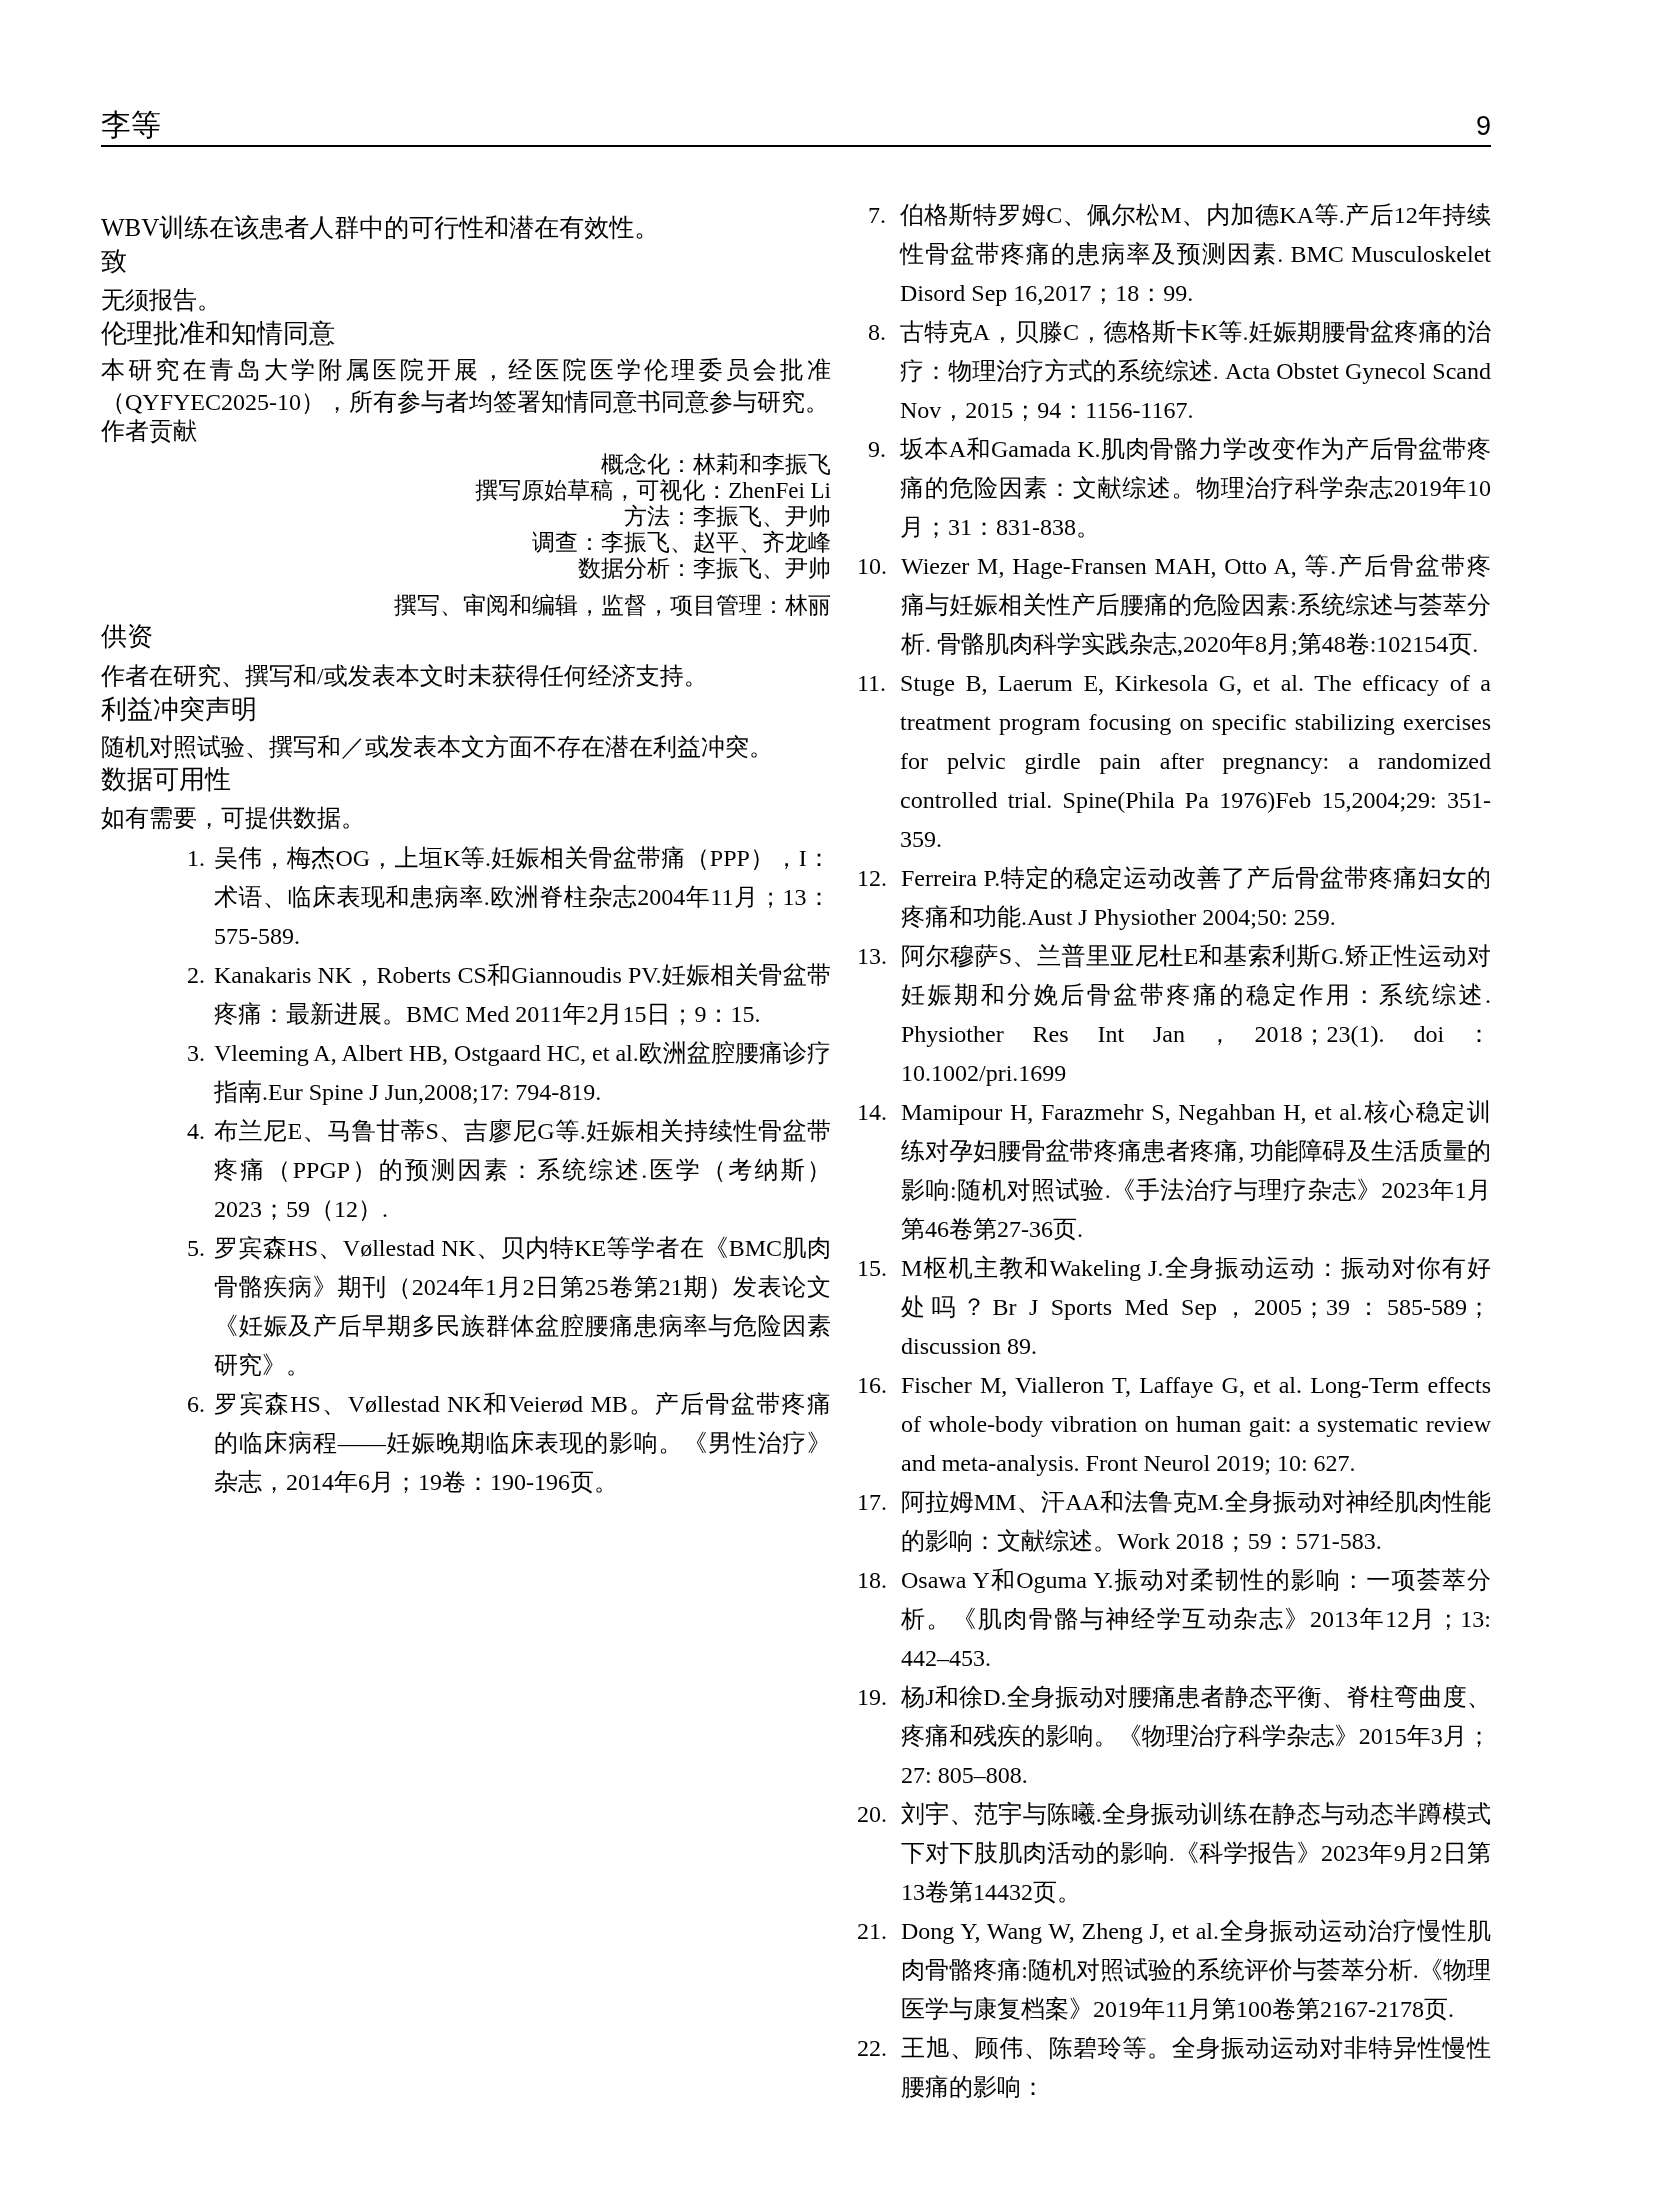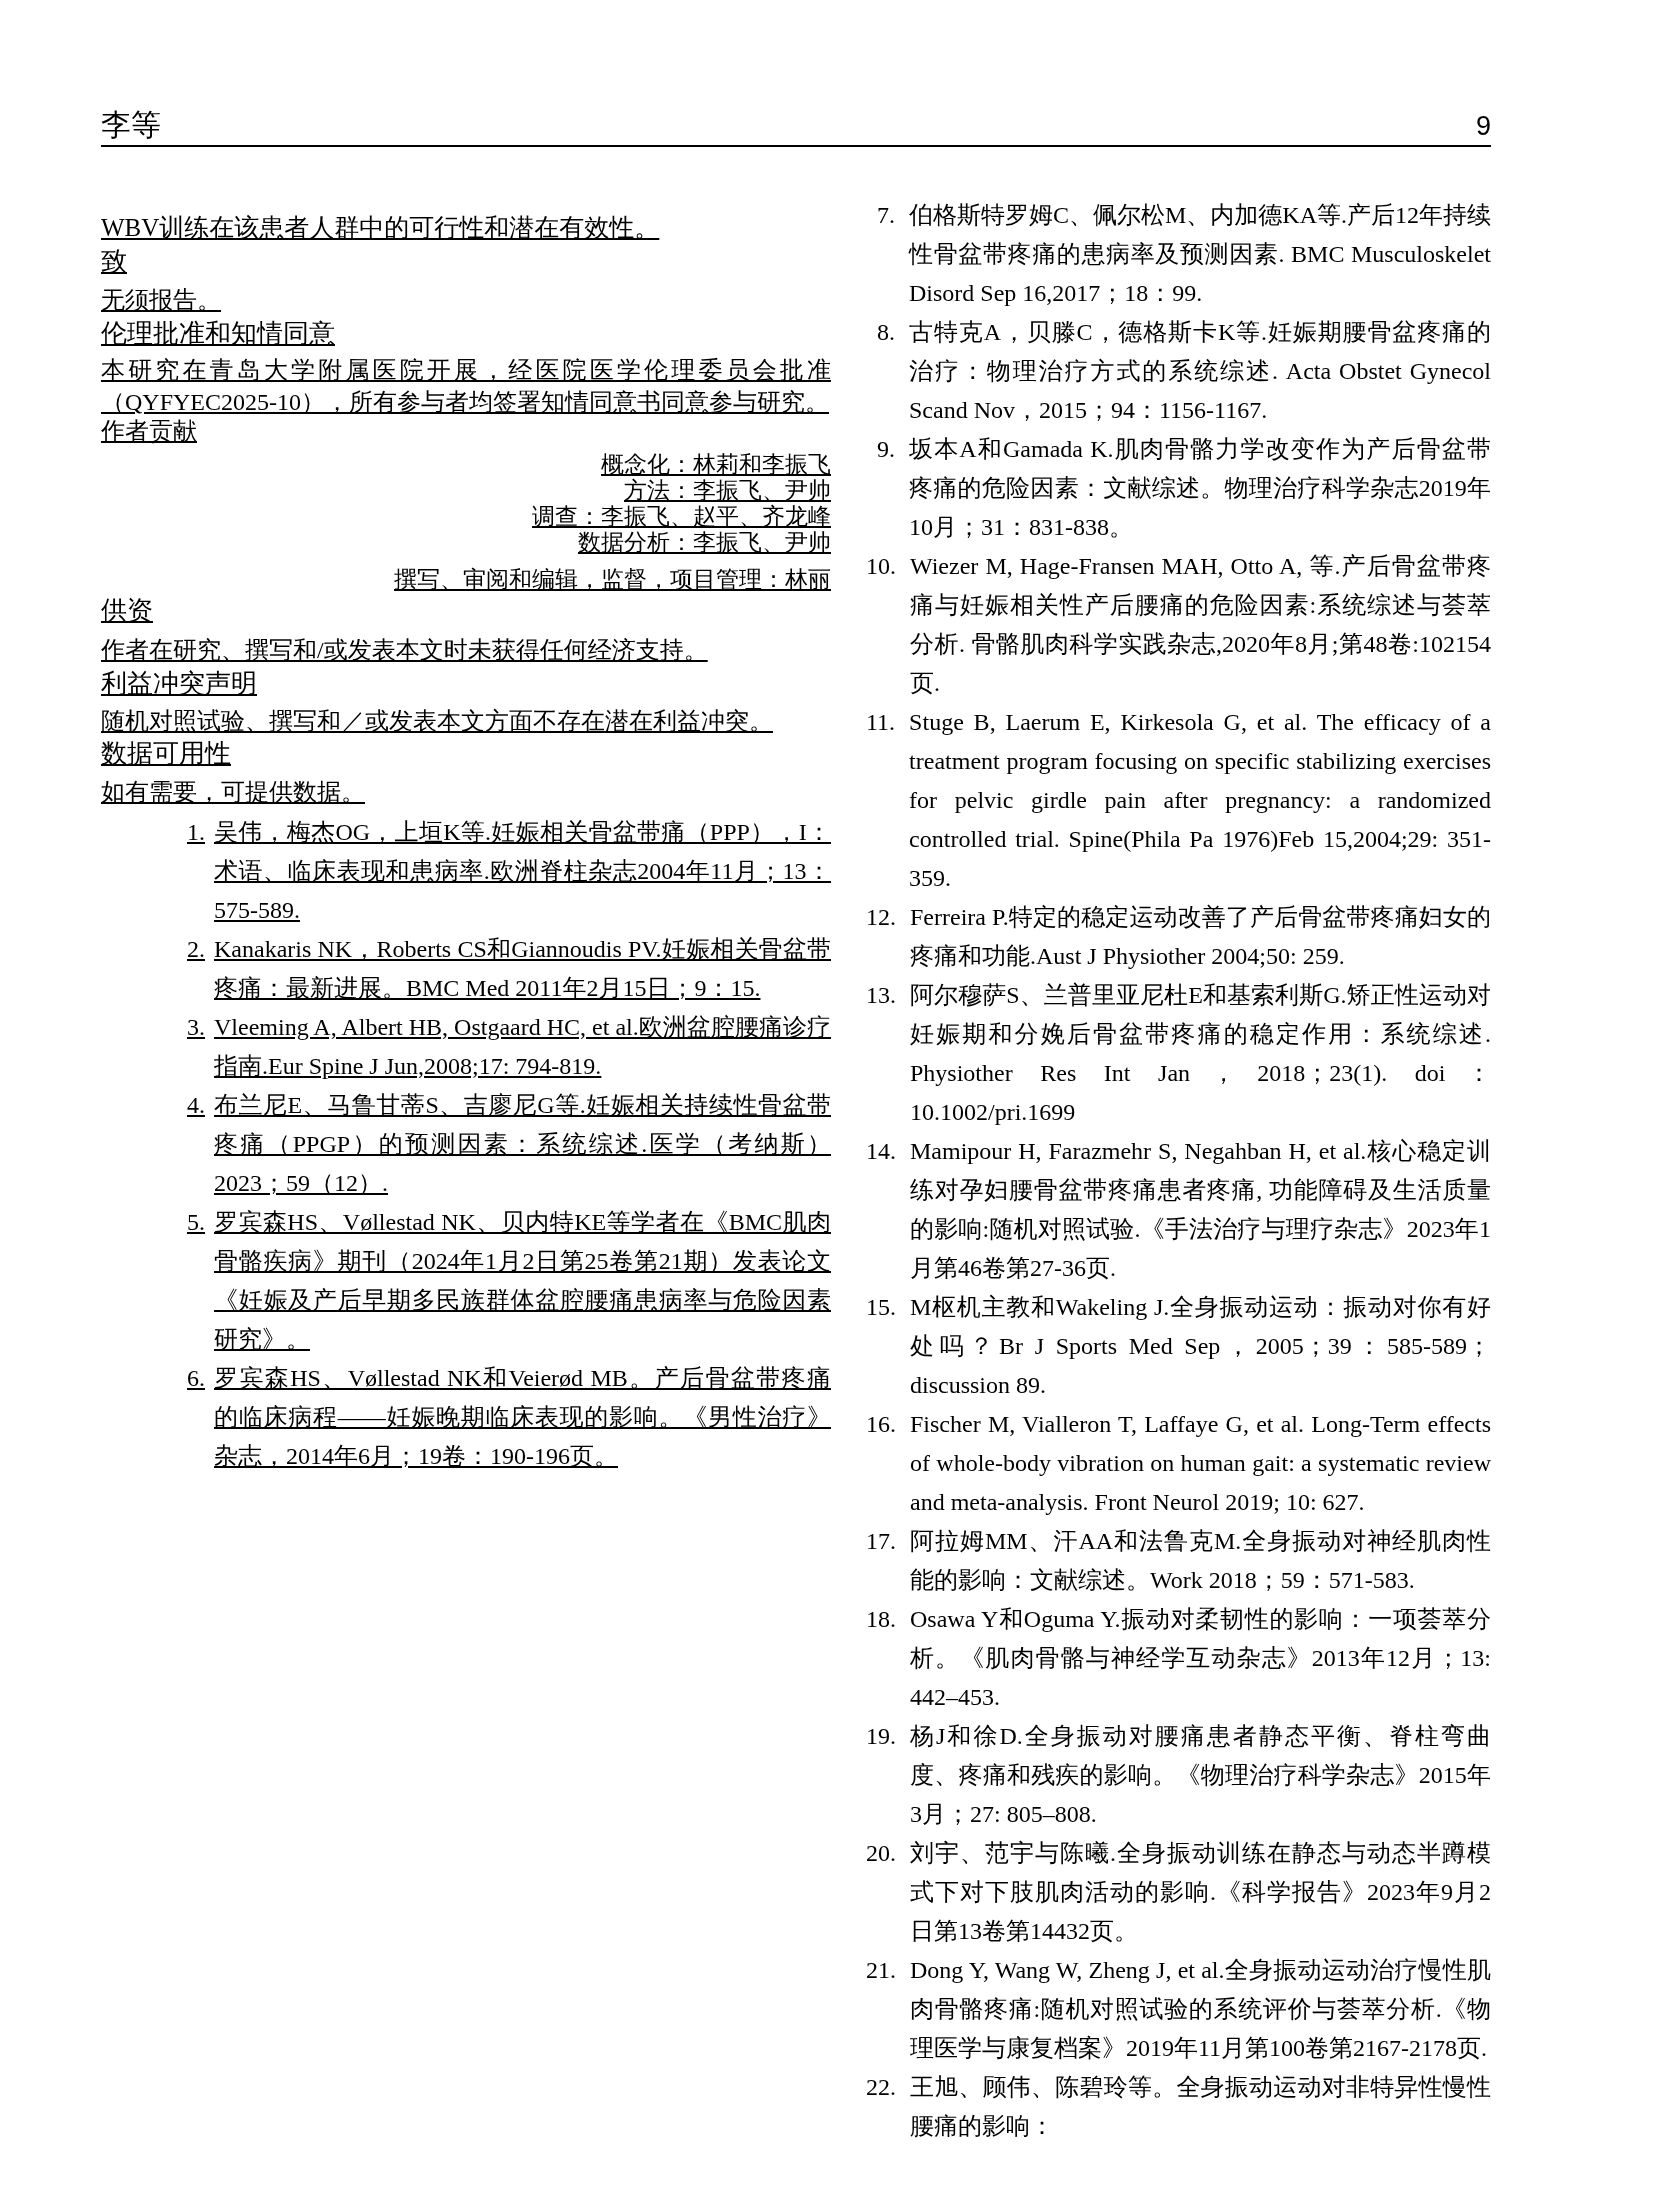--- a/index.html
+++ b/index.html
@@ -23,21 +23,21 @@
     border-bottom:2.6px solid #000;
     padding-bottom:5.2px;
   }
   .running-head { font-size:30px; line-height:1; }
   .page-number {
     font-family:"Liberation Sans","DejaVu Sans",sans-serif;
     font-size:27px; line-height:1;
   }
   
   .columns { display:flex; margin-top:49px; }
-  .col-left  { width:730px; margin-right:35px; flex:0 0 auto;text-decoration:underline; }
+  .col-left  { width:730px; margin-right:26px; flex:0 0 auto; }
   .col-right { flex:1 1 auto; min-width:0; }
 
   p { margin:0; }
   .body-cn { font-size:24px; line-height:32px; text-align:justify; }
   h2.sec-heading { margin:0; font-weight:400; font-size:26px; line-height:36px; }
   h3.sub-heading { margin:0; font-weight:400; font-size:24px; line-height:27px; }
 
   .sec-carryover { margin-top:15.6px; font-size:25px; }
   .h-ack     { margin-top:49px; }
   .p-ack     { margin-top:4.2px; }
@@ -85,20 +85,21 @@
 
       <h2 class="sec-heading h-ack">致</h2>
       <p class="body-cn p-ack">无须报告。</p>
 
       <h2 class="sec-heading h-ethics">伦理批准和知情同意</h2>
       <p class="body-cn p-ethics">本研究在青岛大学附属医院开展，经医院医学伦理委员会批准（QYFYEC2025-10），所有参与者均签署知情同意书同意参与研究。</p>
 
       <h3 class="sub-heading h-contrib">作者贡献</h3>
       <div class="contrib">
         <p>概念化：林莉和李振飞</p>
+        <p>撰写原始草稿，可视化：ZhenFei Li</p>
         <p>方法：李振飞、尹帅</p>
         <p>调查：李振飞、赵平、齐龙峰</p>
         <p>数据分析：李振飞、尹帅</p>
         <p class="gap-before">撰写、审阅和编辑，监督，项目管理：林丽</p>
       </div>
 
       <h2 class="sec-heading h-funding">供资</h2>
       <p class="body-cn p-funding">作者在研究、撰写和/或发表本文时未获得任何经济支持。</p>
 
       <h2 class="sec-heading h-coi">利益冲突声明</h2>

